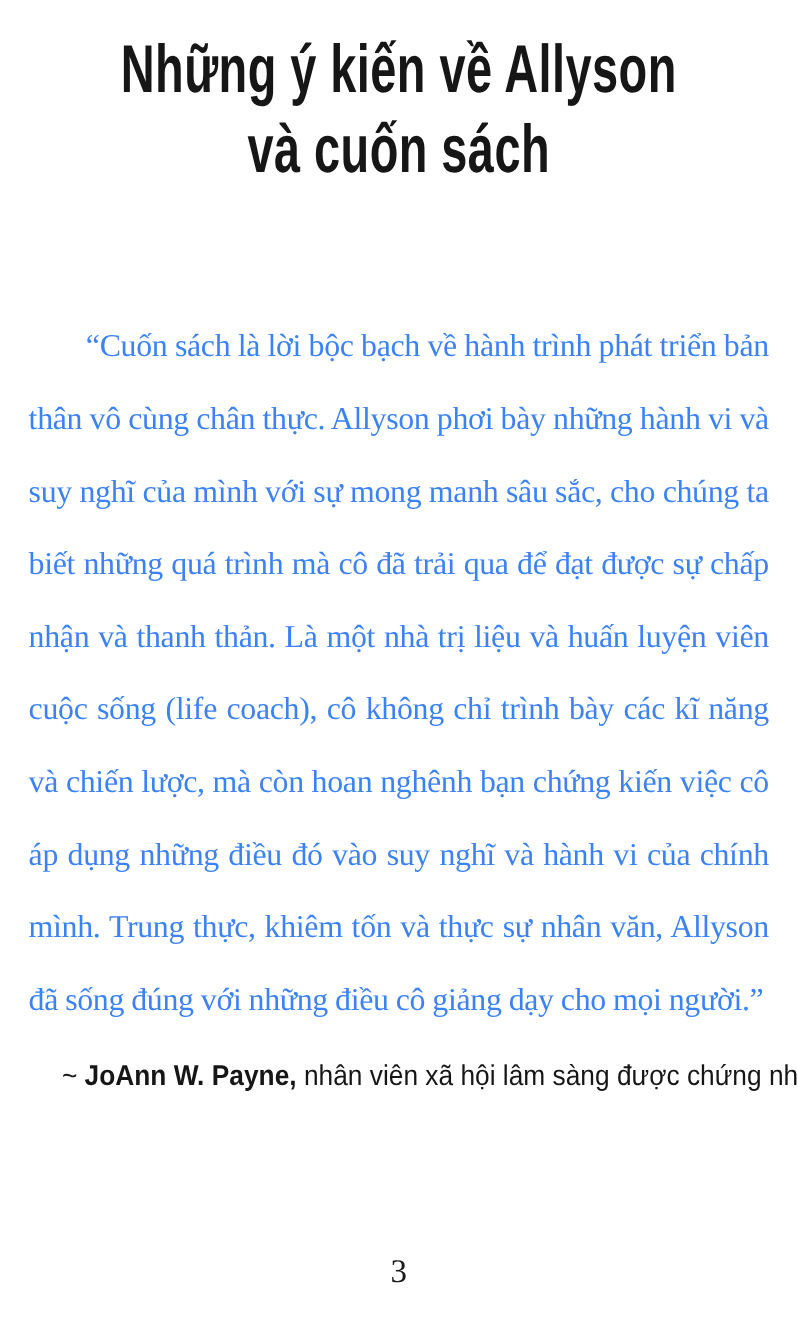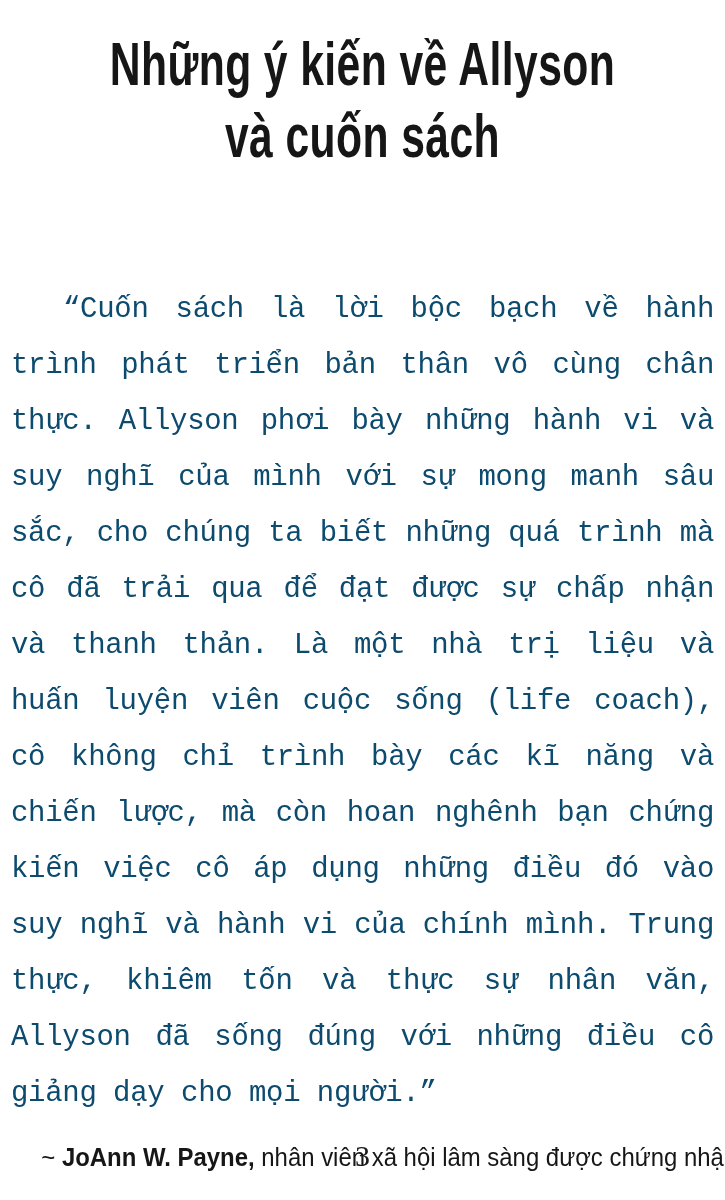--- a/index.html
+++ b/index.html
@@ -11,21 +11,21 @@
     width: 725px;
     height: 1200px;
     overflow: hidden;
     position: relative;
     color: #1b1b1b;
   }
   .page {
     position: relative;
     width: 725px;
     height: 1200px;
-    padding: 0 11px;
+    padding: 0 26px;
     box-sizing: border-box;
     background: #ffffff;
   }
   
   .chapter-title {
     padding-top: 28px;
     text-align: center;
   }
   .title-line {
     font-family: "Liberation Sans", "DejaVu Sans", sans-serif;
@@ -33,28 +33,28 @@
     font-size: 52px;
     line-height: 72px;
     color: #161616;
     transform: scale(0.82, 1.18);
     transform-origin: 50% 50%;
     letter-spacing: 0.5px;
     white-space: nowrap;
   }
   
   .quote {
-    font-family: Liberation Mono, monospace;
+    font-family: Liberation Serif, serif;
     font-size: 29px;
-    line-height: 56px;
+    line-height: 66px;
     text-align: justify;
     text-indent: 52px;
     letter-spacing: -0.3px;
     word-spacing: -0.5px;
-    color: #0c4a6e;
+    color: #3b82f6;
     margin: 0;
   }
   .quote-1 { margin-top: 110px; }
   .quote-2 { margin-top: 84px; }
   
   .attribution {
     margin: 16px 0 0 0;
     text-align: center;
     font-family: "Liberation Sans", "DejaVu Sans", sans-serif;
     font-size: 26px;

